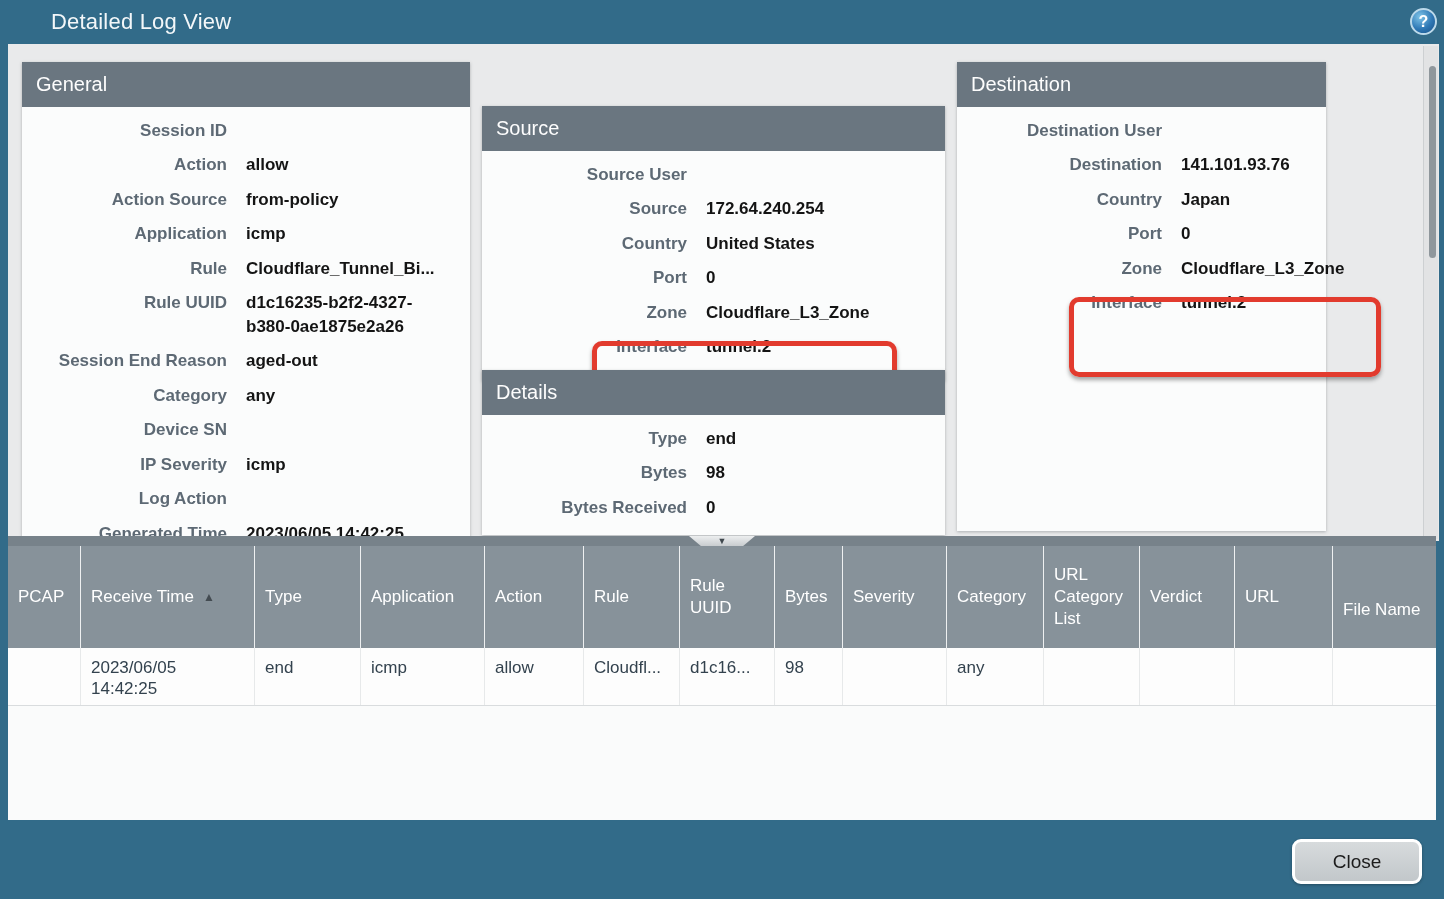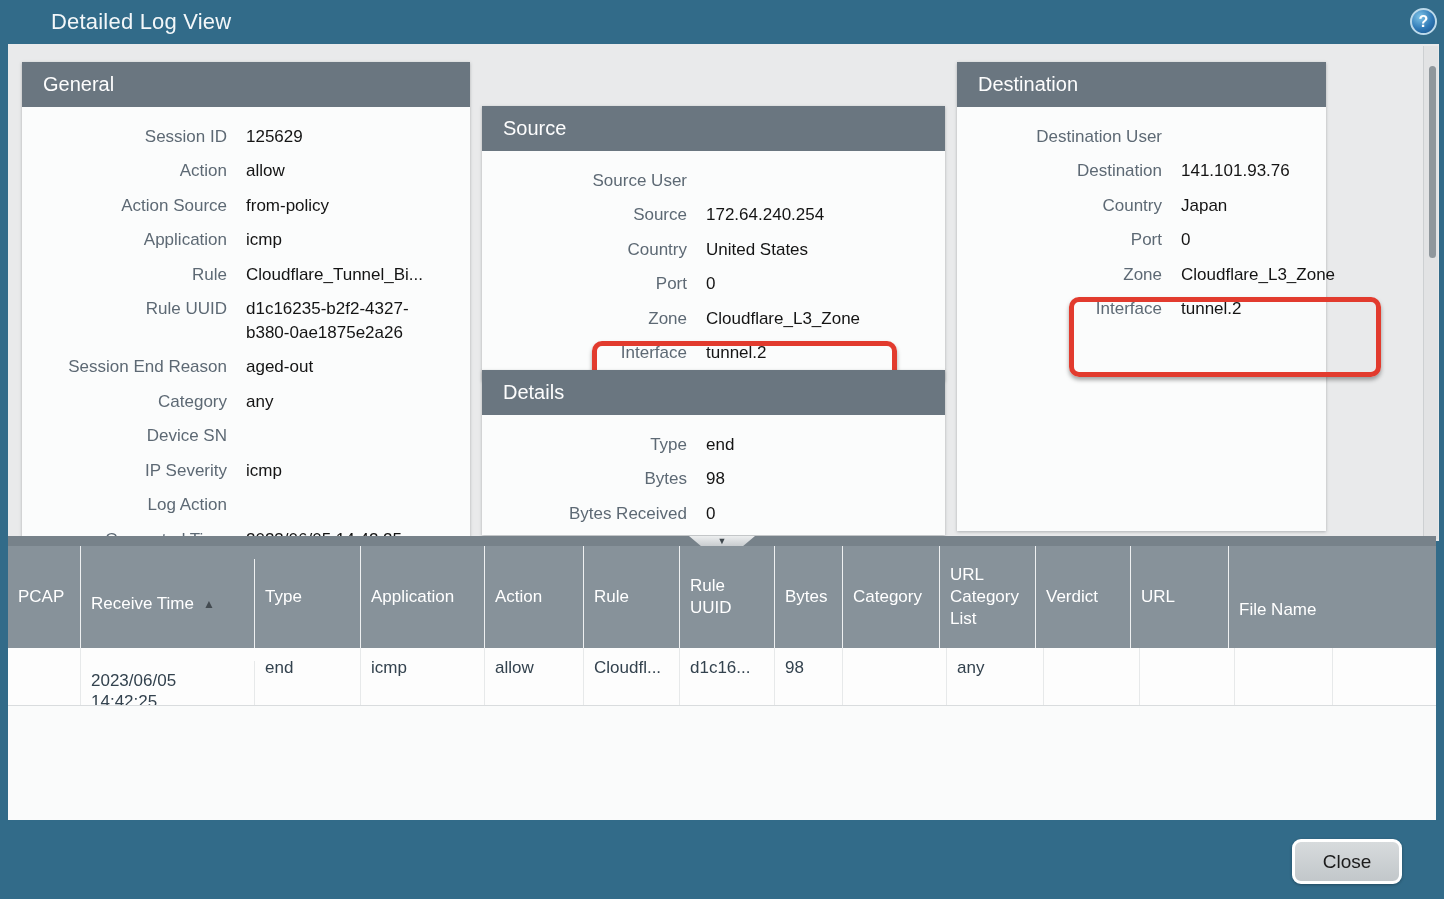--- a/index.html
+++ b/index.html
@@ -43,23 +43,23 @@
   #top-section {
     position:absolute; left:8px; top:44px; width:1431px; height:497px;
     background:#e9eaeb; overflow:hidden;
   }
   .panel {
     position:absolute; background:#fbfcfc;
     box-shadow:0 1px 3px rgba(60,70,75,0.35);
   }
   .panel-header {
     height:45px; line-height:45px; background:#6a7680;
-    color:#fdfdfd; font-size:20px; padding-left:21px;
-  }
-  .panel-body { position:relative; padding-top:12px; }
+    color:#fdfdfd; font-size:20px; padding-left:14px;
+  }
+  .panel-body { position:relative; padding-top:6px;font-weight:bold; }
   .frow { display:flex; padding:5.5px 0; line-height:23.5px; font-size:17px; }
   .flabel { width:205px; text-align:right; color:#5d6974; flex:none; }
   .fvalue { margin-left:19px; padding-right:29px; color:#141414; flex:1; }
 
   #panel-general     { left:14px;  top:18px;  width:448px; height:505px; }
   #panel-source      { left:474px; top:18px;  width:463px; height:275px;margin-top:44px; }
   #panel-details     { left:474px; top:326px; width:463px; height:165px; }
   #panel-destination { left:949px; top:18px;  width:369px; height:469px; }
 
   .hl-box {
@@ -109,29 +109,29 @@
   .th:last-child { border-right:none; }
   .sort-arrow { font-size:12px; color:#434b51; margin-left:9px; }
   .trow { display:flex; height:58px; background:#fdfdfd; border-bottom:1px solid #d9dcde; cursor:pointer; }
   .td {
     font-size:17px; line-height:21px; color:#33424e;
     padding:9px 8px 0 10px;
     border-right:1px solid #e7e9ea;
     overflow:hidden; white-space:normal;
   }
   .td:last-child { border-right:none; }
-  .c0{width:73px;} .c1{width:174px;margin-top:13px;} .c2{width:106px;} .c3{width:124px;}
+  .c0{width:73px;} .c1{width:174px;} .c2{width:106px;} .c3{width:124px;}
   .c4{width:99px;} .c5{width:96px;}  .c6{width:95px;}  .c7{width:68px;}
   .c8{width:104px;}.c9{width:97px;}  .c10{width:96px;} .c11{width:95px;}
   .c12{width:98px;}.c13{width:103px;margin-top:25px;}
   .c0,.c1,.c2,.c3,.c4,.c5,.c6,.c7,.c8,.c9,.c10,.c11,.c12,.c13 { flex:none; }
 
   
   #close-btn {
-    position:absolute; left:1292px; top:839px; width:110px; height:45px;
+    position:absolute; left:1292px; top:839px; width:130px; height:45px;
     background:linear-gradient(#d7dbdd,#c2c7ca);
     border:3px solid #ffffff; border-radius:9px;
     font-size:19px; color:#1c1c1c; font-family:"Liberation Sans", sans-serif;
     display:flex; align-items:center; justify-content:center;
     cursor:pointer; box-shadow:0 1px 3px rgba(0,0,0,0.3);
   }
 </style>
 </head>
 <body>
 
@@ -145,21 +145,20 @@
   </div>
 </div>
 
 <div id="top-section">
 
   <div class="panel" id="panel-general">
     <div class="panel-header">General</div>
     <div class="panel-body">
       <div class="frow">
           <span class="flabel">Session ID</span>
-          <span class="fvalue">125629</span>
         </div>
       <div class="frow">
           <span class="flabel">Action</span>
           <span class="fvalue">allow</span>
         </div>
       <div class="frow">
           <span class="flabel">Action Source</span>
           <span class="fvalue">from-policy</span>
         </div>
       <div class="frow">
@@ -311,20 +310,23 @@
         <span>Action</span>
       </div>
     <div class="th c5">
         <span>Rule</span>
       </div>
     <div class="th c6">
         <span>Rule UUID</span>
       </div>
     <div class="th c7">
         <span>Bytes</span>
+      </div>
+    <div class="th c8">
+        <span>Severity</span>
       </div>
     <div class="th c9">
         <span>Category</span>
       </div>
     <div class="th c10">
         <span>URL Category List</span>
       </div>
     <div class="th c11">
         <span>Verdict</span>
       </div>

